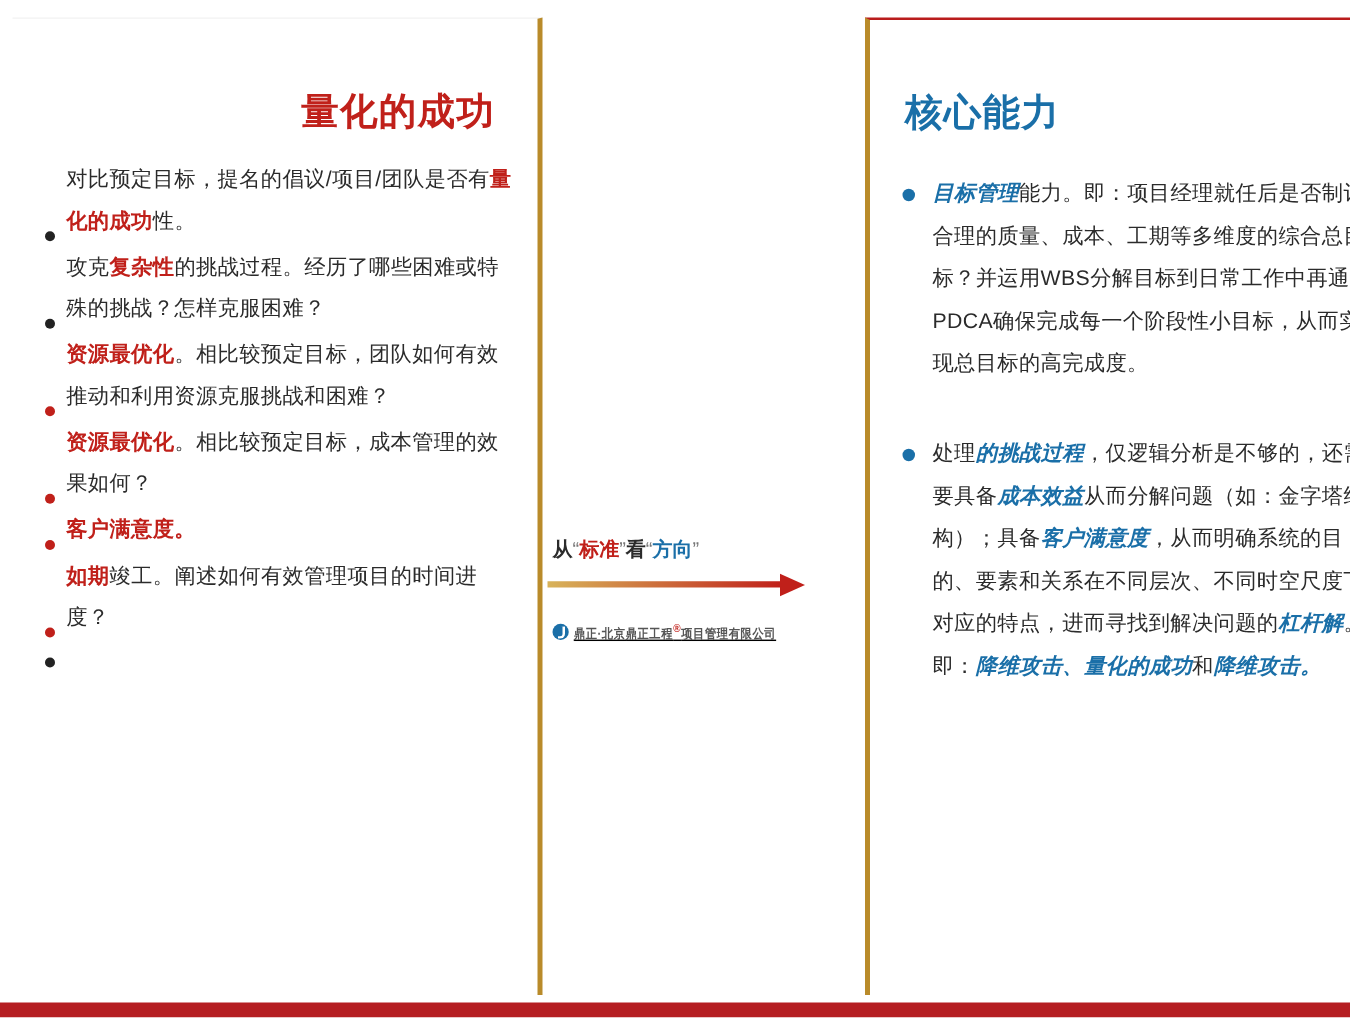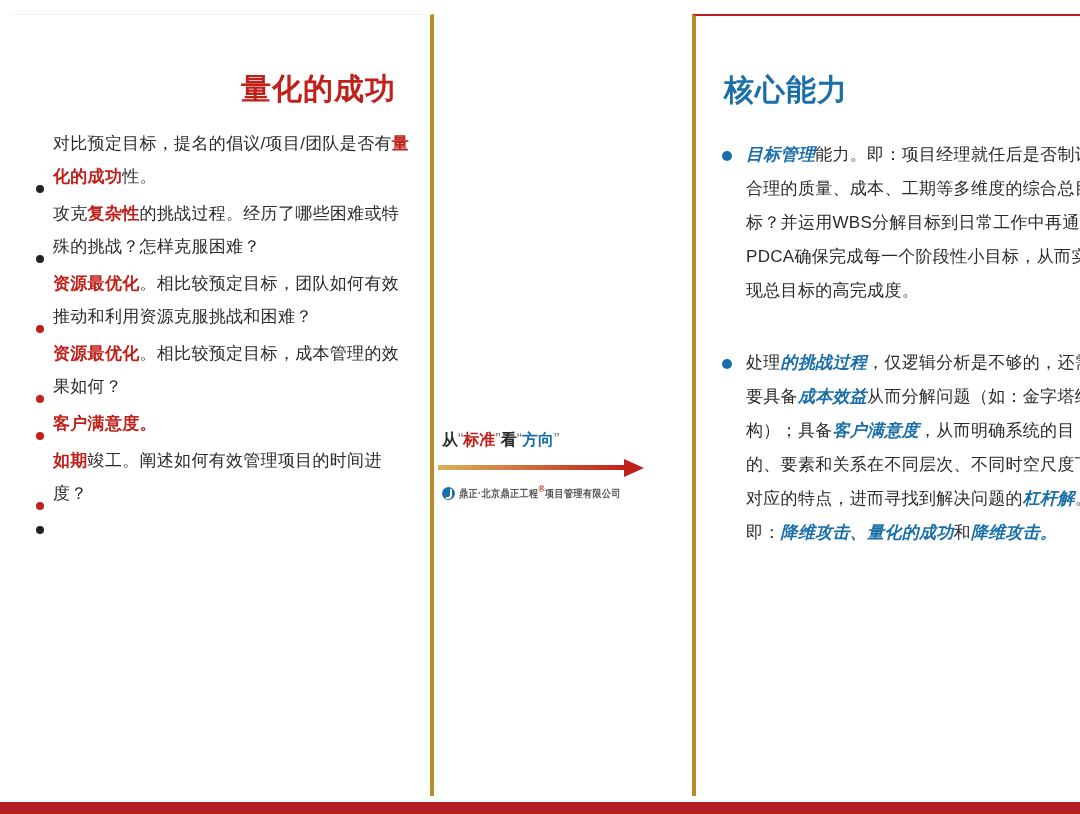--- a/index.html
+++ b/index.html
@@ -152,25 +152,26 @@
     position: absolute;
     left: 186px;
     top: 0px;
     width: 0;
     height: 0;
     border-top: 9px solid transparent;
     border-bottom: 9px solid transparent;
     border-left: 20px solid #c0201a;
   }
   .watermark {
-    margin-top: 8px;
+    margin-top: 22px;
     display: flex;
-    align-items: flex-end;
+    align-items: flex-start;
     gap: 4px;
     padding-left: 4px;
+    text-decoration: underline;
   }
   .wm-logo {
     width: 13px;
     height: 13px;
     border-radius: 50%;
     background: #1a6fa8;
     position: relative;
     flex: 0 0 auto;
   }
   .wm-logo::after {

